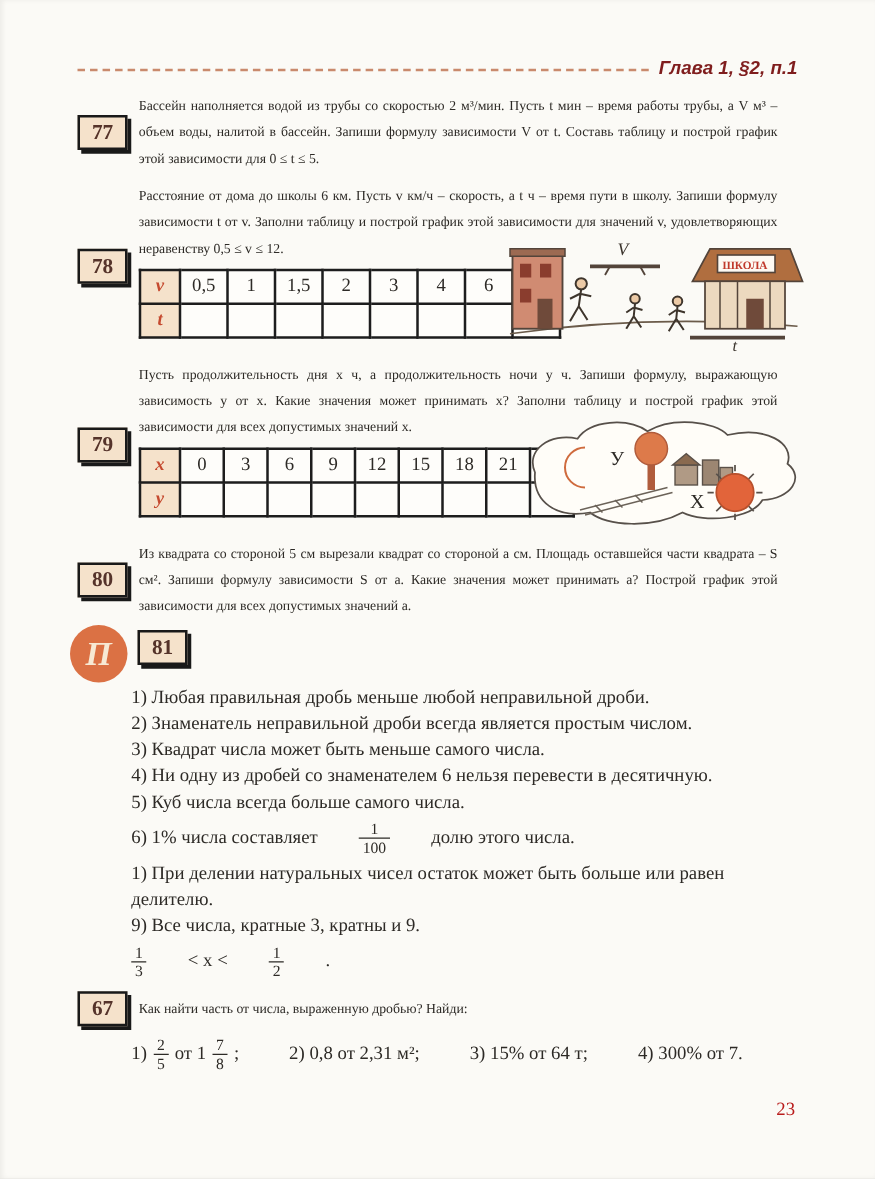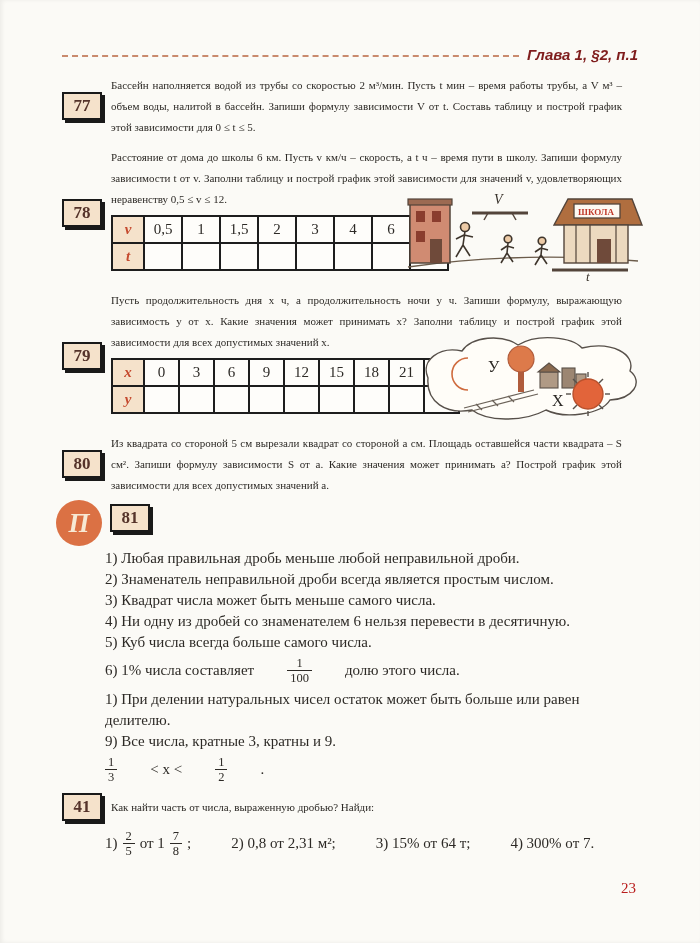--- a/index.html
+++ b/index.html
@@ -250,21 +250,21 @@
         <span>&lt; x &lt;</span>
         <span class="frac">
           <span class="fn">1</span>
           <span class="fd">2</span>
         </span>
         <span>.</span>
       </p>
     </div>
 
     <div class="problem" style="margin-top:8px;">
-      <div class="badge">41</div>
+      <div class="badge">67</div>
       <div class="pbody">
         <p class="ptext">Как найти часть от числа, выраженную дробью? Найди:</p>
       </div>
     </div>
     <div class="parts">
       <span class="part">
         <span>1)</span>
         <span class="frac">
           <span class="fn">2</span>
           <span class="fd">5</span>

